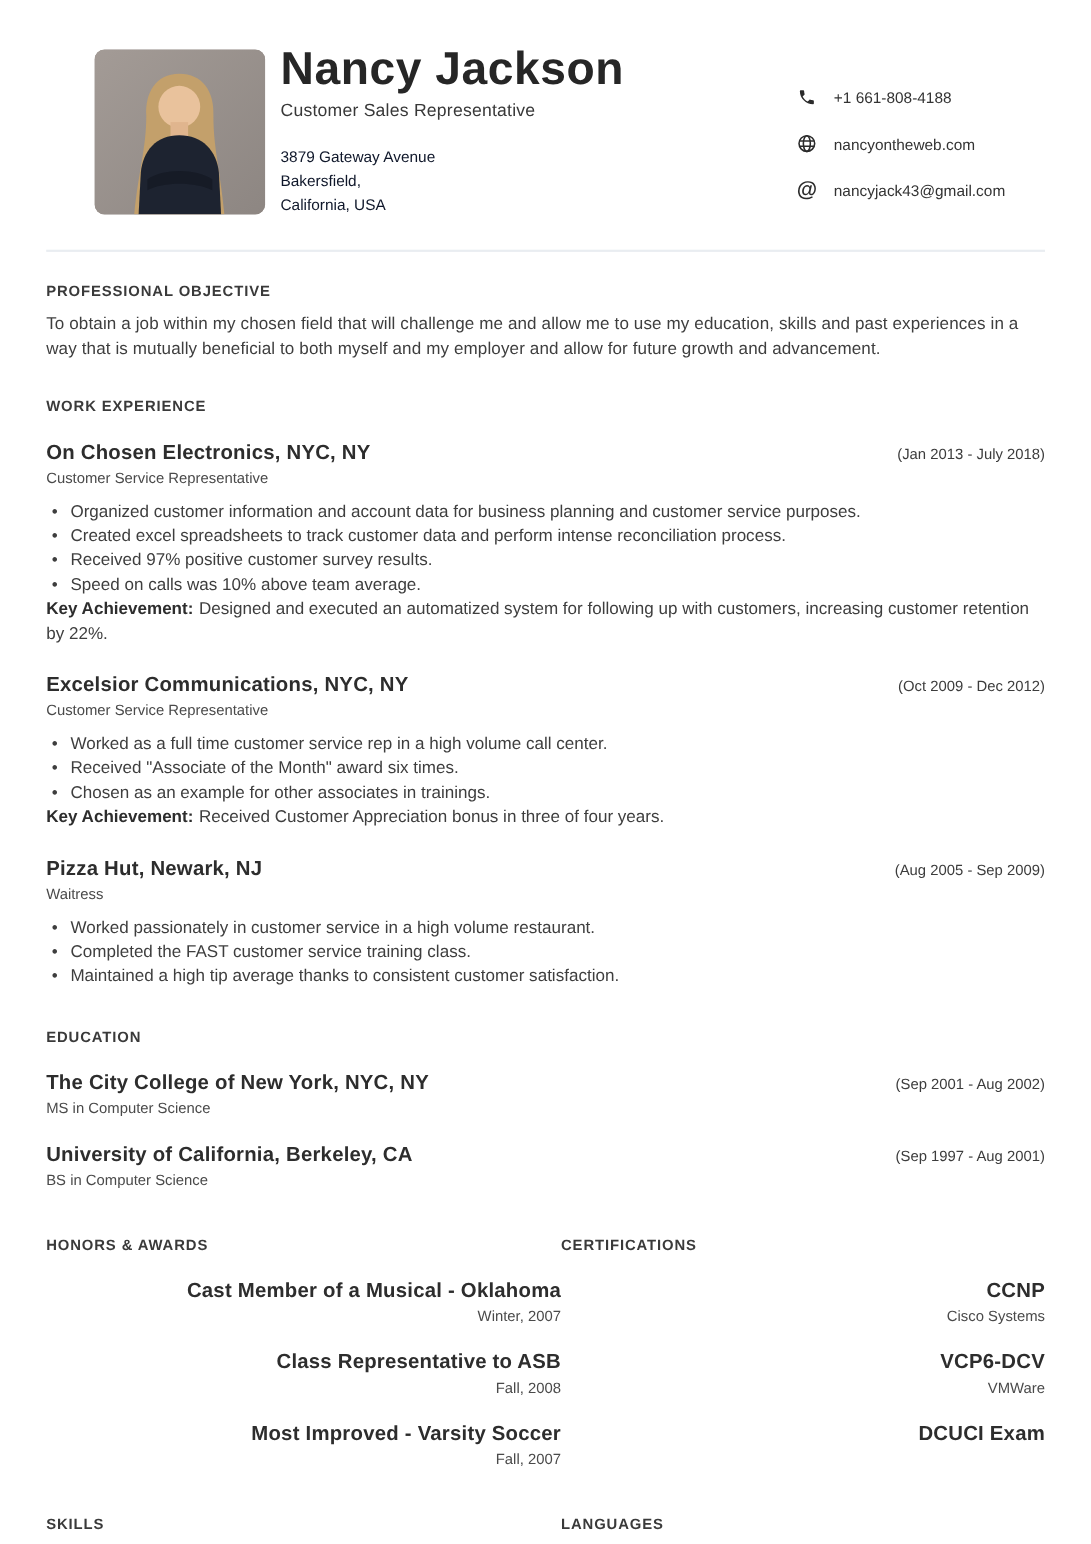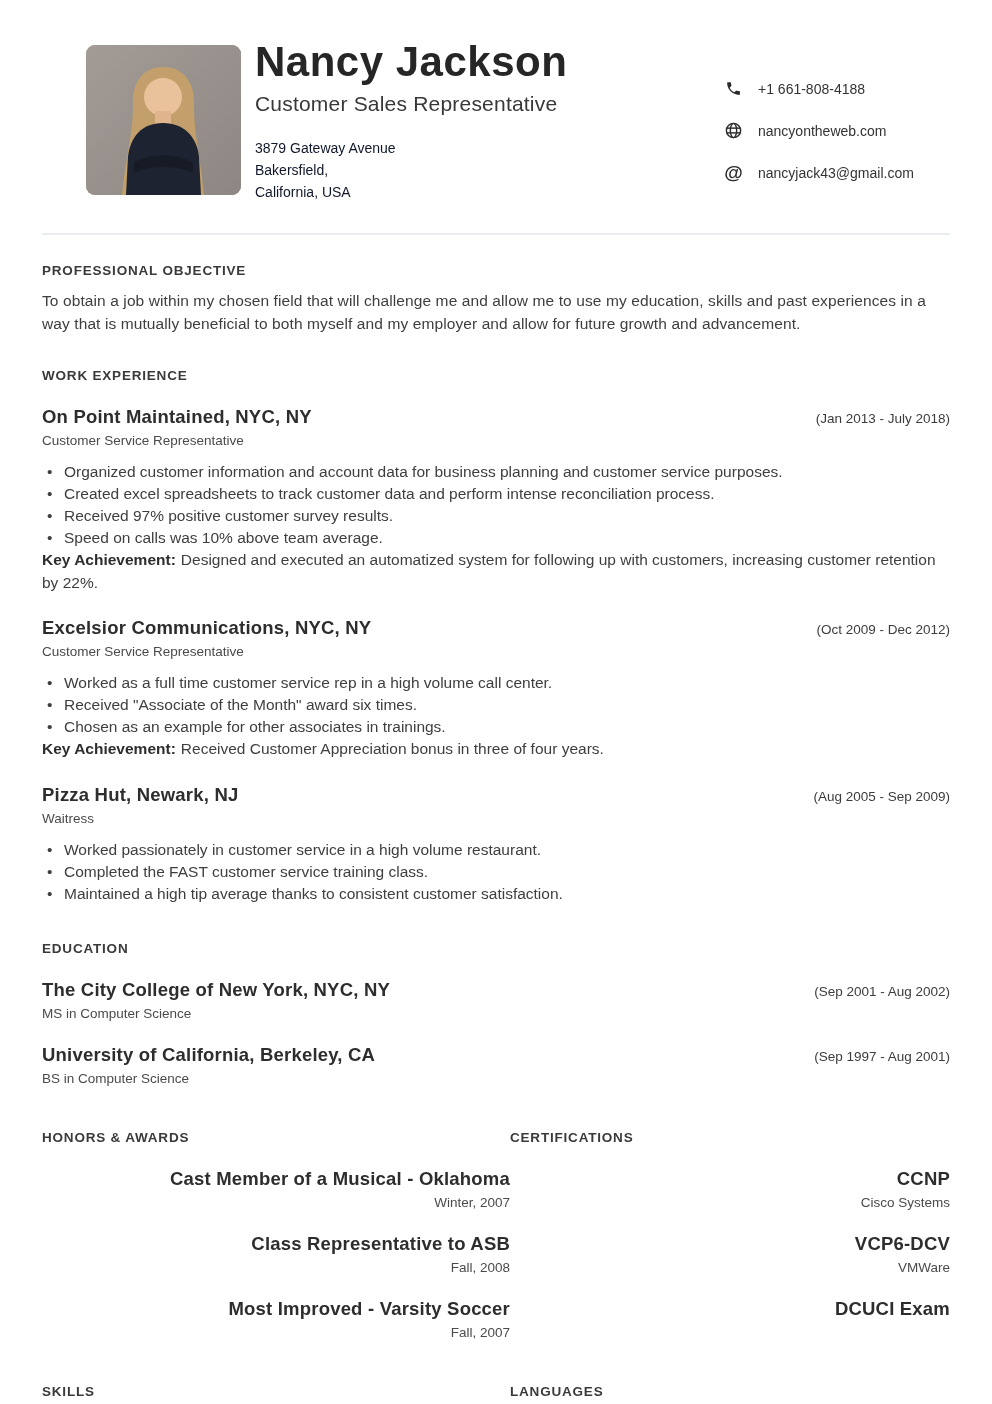--- a/index.html
+++ b/index.html
@@ -19,21 +19,21 @@
     width: 155px; height: 150px; border-radius: 9px;
     overflow: hidden; flex-shrink: 0; background: #9a928d;
   }
   .photo svg { display: block; }
   .id-block { margin-left: 14px; flex: 1; min-width: 0; }
   .name {
     margin: -6px 0 0 0;
     font-size: 42px; font-weight: 800; letter-spacing: 0.5px;
     color: #262626; line-height: 1.1;
   }
-  .job-title { margin-top: 7px; font-size: 21px; color: #383838; letter-spacing: 0.2px; }
+  .job-title { margin-top: 7px; font-size: 16px; color: #383838; letter-spacing: 0.2px; }
   .address { margin-top: 21px; font-size: 14px; line-height: 22px; color: #0f172a; }
   .contact { width: 226px; margin-top: 34px; flex-shrink: 0; display: flex; flex-direction: column; gap: 23px; }
   .contact-row { display: flex; align-items: center; gap: 15px; font-size: 14px; color: #333; }
   .c-icon { width: 19px; height: 19px; flex-shrink: 0; display: flex; align-items: center; justify-content: center; }
   .at-glyph { font-size: 19px; font-weight: 700; color: #2b2b2b; line-height: 1; }
 
   .divider { border: none; border-top: 2px solid #e9edf1; margin: 30px 0 0 0; }
 
   
   .section-heading {
@@ -141,21 +141,21 @@
   <section class="objective">
     <h2 class="section-heading">PROFESSIONAL OBJECTIVE</h2>
     <p class="objective-text">To obtain a job within my chosen field that will challenge me and allow me to use my education, skills and past experiences in a way that is mutually beneficial to both myself and my employer and allow for future growth and advancement.</p>
   </section>
 
   <section class="work">
     <h2 class="section-heading">WORK EXPERIENCE</h2>
 
     <div class="entry">
       <div class="entry-head">
-        <h3 class="entry-title">On Point Maintained, NYC, NY</h3>
+        <h3 class="entry-title">On Chosen Electronics, NYC, NY</h3>
         <span class="entry-date">(Jan 2013 - July 2018)</span>
       </div>
       <div class="entry-role">Customer Service Representative</div>
       <ul class="bullets">
         <li>Organized customer information and account data for business planning and customer service purposes.</li>
         <li>Created excel spreadsheets to track customer data and perform intense reconciliation process.</li>
         <li>Received 97% positive customer survey results.</li>
         <li>Speed on calls was 10% above team average.</li>
       </ul>
       <p class="key-line"><strong>Key Achievement:</strong><span>Designed and executed an automatized system for following up with customers, increasing customer retention by 22%.</span></p>

